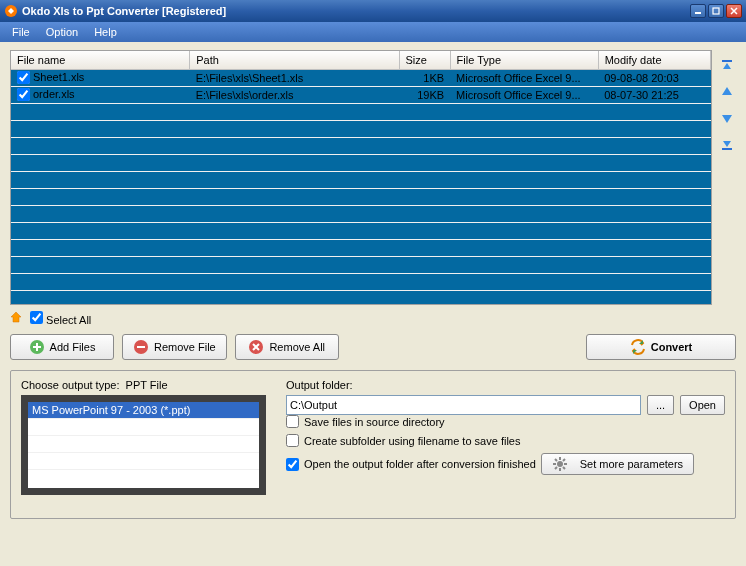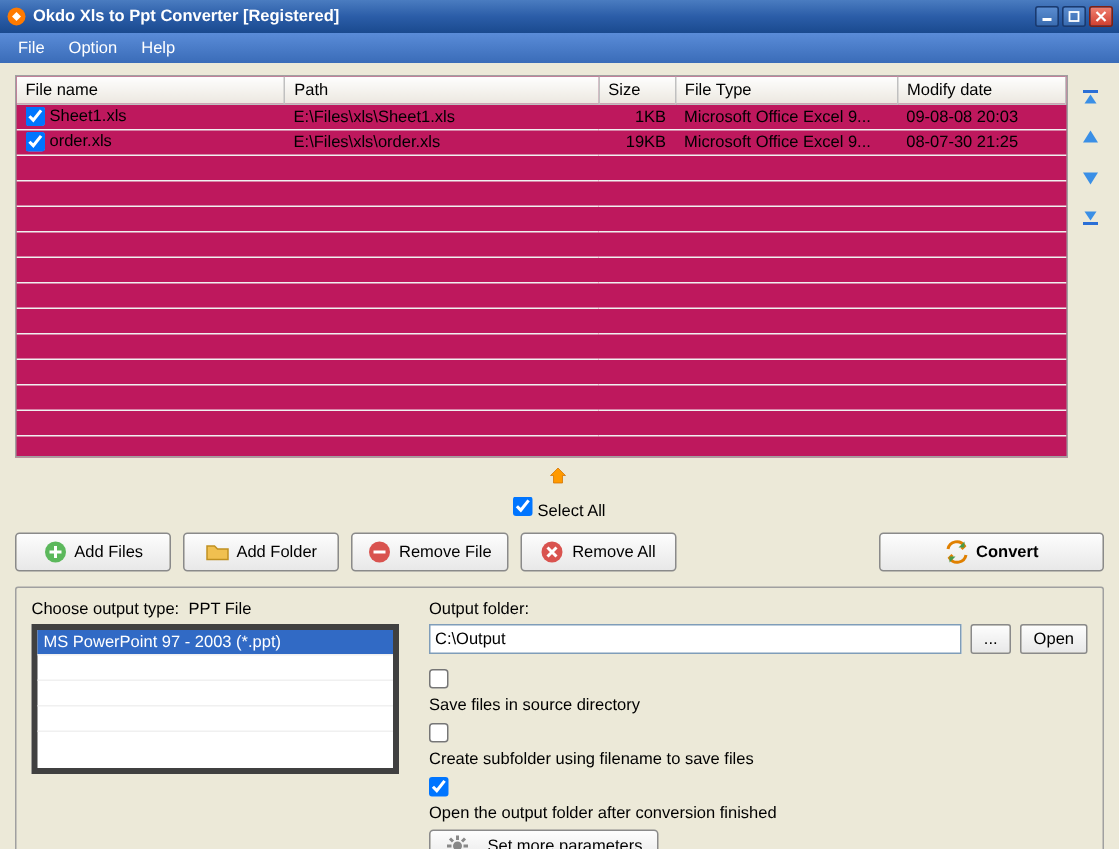--- a/index.html
+++ b/index.html
@@ -12,57 +12,57 @@
 .titlebar-btn { width: 16px; height: 14px; background: linear-gradient(to bottom, #5a8cd0, #3a6cb0); border: 1px solid #1a3a6f; border-radius: 2px; display: flex; align-items: center; justify-content: center; cursor: pointer; }
 .titlebar-btn.close { background: linear-gradient(to bottom, #f08070, #d04030); border-color: #802010; }
 .titlebar-btn svg { width: 8px; height: 8px; }
 
 .menubar { height: 20px; background: linear-gradient(to bottom, #5a8cd8, #3a6cb8); display: flex; align-items: center; padding: 0 6px; gap: 4px; }
 .menubar-item { color: #fff; padding: 2px 6px; cursor: pointer; }
 
 .mainarea { padding: 8px 10px; }
 
 .filegrid-wrap { display: flex; gap: 6px; }
-.filegrid { border: 1px solid #a0a0a0; background: #be185d; flex: 1; height: 255px; overflow: hidden; }
+.filegrid { border: 1px solid #a0a0a0; background: #0369a1; flex: 1; height: 255px; overflow: hidden; }
 .filegrid table { width: 100%; border-collapse: collapse; }
 .filegrid th { background: linear-gradient(to bottom, #fefefe, #ece8e0); border-right: 1px solid #c0c0c0; border-bottom: 1px solid #c0c0c0; text-align: left; padding: 2px 6px; font-weight: normal; height: 18px; }
 .filegrid th.size { text-align: left; }
 .filegrid td { padding: 1px 6px; height: 17px; border-bottom: 1px solid #f0f0f0; white-space: nowrap; overflow: hidden; }
 .filegrid td.size { text-align: right; }
 .filegrid .chk { vertical-align: middle; margin-right: 3px; }
 .filegrid .emptyrow td { border-bottom: 1px solid #f0f0f0; height: 17px; }
 
 .sidebtns { display: flex; flex-direction: column; gap: 10px; padding-top: 8px; width: 18px; align-items: center; }
 .arrowbtn { width: 16px; height: 16px; cursor: pointer; display:flex; align-items:center; justify-content:center; }
 .arrowbtn svg { width: 14px; height: 14px; }
 
-.selectallrow { display: flex; align-items: center; gap: 6px; margin-top: 6px; flex-direction: column; }
+.selectallrow { display: flex; align-items: flex-start; gap: 6px; margin-top: 6px; }
 .selectallrow .upicon { width:14px; height:14px; }
 
 .btnrow { display: flex; gap: 8px; margin-top: 8px; }
 .btn { height: 26px; background: linear-gradient(to bottom, #fdfdfd, #e8e8e8); border: 1px solid #8a8a8a; border-radius: 3px; display: flex; align-items: center; justify-content: center; gap: 5px; cursor: pointer; padding: 0 10px; min-width: 104px; }
 .btn svg, .btn .ico { width: 16px; height: 16px; }
 .btn.convert { margin-left: auto; min-width: 150px; font-weight: bold; }
 
 .bottompanel { border: 1px solid #a0a0a0; margin-top: 10px; padding: 8px 10px 23px 10px; display: flex; gap: 20px; border-radius: 2px; }
 .leftcol { width: 245px; }
 .rightcol { flex: 1; }
 
 .outputtype-label { margin-bottom: 4px; }
-.outputtype-list { border: 4px solid #404040; background: #fff; height: 100px; }
+.outputtype-list { border: 7px solid #404040; background: #fff; height: 100px; }
 .outputtype-list .item { padding: 2px 4px; }
 .outputtype-list .item.selected { background: #316ac5; color: #fff; }
 .outputtype-list .rowempty { height: 17px; border-top: 1px solid #f0f0f0; }
 
 .rightcol .rowlabel { margin-bottom: 4px; }
-.outputfolder-row { display: flex; gap: 6px; align-items: center; margin-bottom: 10px; }
+.outputfolder-row { display: flex; gap: 6px; align-items: center; }
 .outputfolder-row input[type=text] { flex: 1; height: 20px; border: 1px solid #7f9db9; padding: 1px 3px; }
 .smallbtn { height: 20px; background: linear-gradient(to bottom, #fdfdfd, #e8e8e8); border: 1px solid #8a8a8a; border-radius: 2px; padding: 0 8px; cursor: pointer; }
 
-.checkrow { display: flex; align-items: flex-start; gap: 5px; margin-bottom: 6px; flex-direction: column; }
+.checkrow { display: flex; align-items: center; gap: 5px; margin-bottom: 6px; }
 .checkrow input { margin: 0; }
 
 .moreparams { float: right; display:flex; align-items:center; gap:5px; }
 
 th.filename{width:175px}
 th.path{width:205px}
 th.size{width:50px}
 th.type{width:145px}
 th.modify{width:110px}
 </style>
@@ -254,26 +254,20 @@
   <div class="btnrow">
     <div class="btn">
       <svg viewBox="0 0 16 16">
           <circle cx="8" cy="8" r="7" fill="#5cb85c"></circle>
           <path d="M8 4 L8 12 M4 8 L12 8" stroke="#fff" stroke-width="2"></path>
         </svg>
       <span>Add Files</span>
     </div>
     <div class="btn">
       <svg viewBox="0 0 16 16">
-          <path d="M1 4 L6 4 L8 6 L15 6 L15 13 L1 13 Z" fill="#f0c050" stroke="#c09020"></path>
-        </svg>
-      <span>Add Folder</span>
-    </div>
-    <div class="btn">
-      <svg viewBox="0 0 16 16">
           <circle cx="8" cy="8" r="7" fill="#d9534f"></circle>
           <path d="M4 8 L12 8" stroke="#fff" stroke-width="2"></path>
         </svg>
       <span>Remove File</span>
     </div>
     <div class="btn">
       <svg viewBox="0 0 16 16">
           <circle cx="8" cy="8" r="7" fill="#d9534f"></circle>
           <path d="M5 5 L11 11 M11 5 L5 11" stroke="#fff" stroke-width="2"></path>
         </svg>

